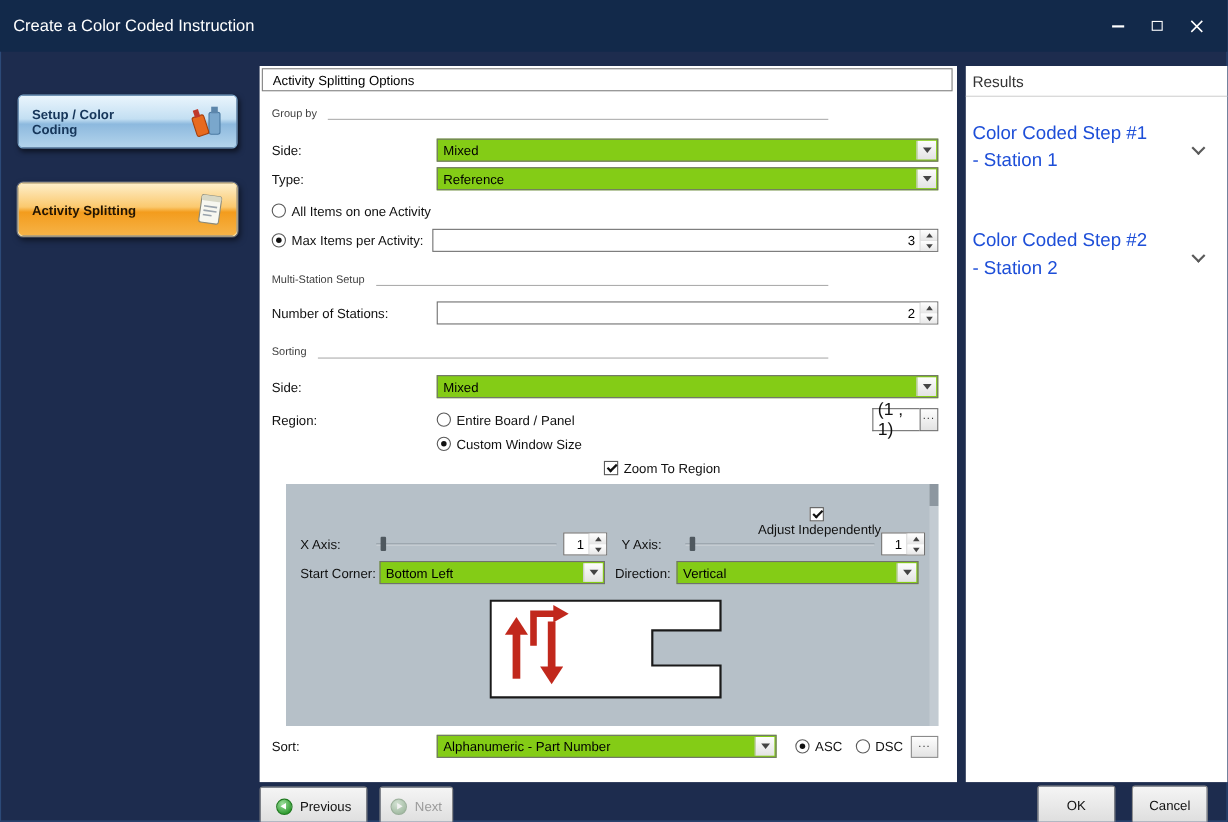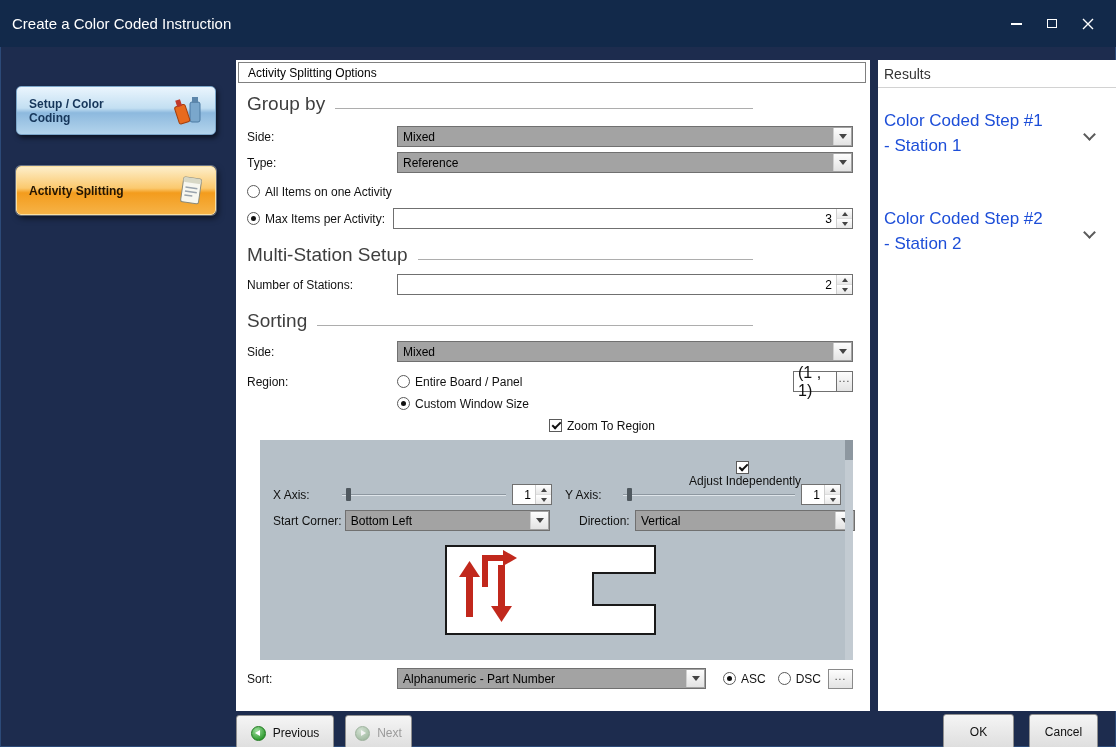--- a/index.html
+++ b/index.html
@@ -24,28 +24,28 @@
   .side-btn.blue { top:86px; background:linear-gradient(180deg,#eaf5fd 0%,#c3dff2 45%,#8db9de 55%,#b3d4ec 100%); border:1px solid #7ca6c9;gap:32px; }
   .side-btn.blue .side-label { color:#16365a; }
   .side-btn.orange { top:166px; background:linear-gradient(180deg,#fdeec9 0%,#fbc96e 45%,#f39c1d 55%,#f6b347 100%); border:1px solid #fbe0a0; box-shadow:0 0 0 1px rgba(255,255,255,0.35), 2px 3px 6px rgba(0,0,0,0.6); }
   .side-btn.orange .side-label { color:#221503; }
   
   .main-panel { position:absolute; left:236px; top:60px; width:634px; height:651px; background:#ffffff; }
   .results-panel { position:absolute; left:878px; top:60px; width:238px; height:651px; background:#ffffff; }
   .options-header { position:absolute; left:2px; top:2px; width:628px; height:21px; border:1px solid #808080; display:flex; align-items:center; padding-left:9px; font-size:12px; color:#000; background:#fff; }
   
   .section-head { position:absolute; display:flex; height:18px; align-items:flex-end; }
-  .section-title { font-size:19px; color:#3f3f3f; white-space:nowrap; line-height:18px;text-align:right; }
+  .section-title { font-size:10px; color:#3f3f3f; white-space:nowrap; line-height:18px;text-align:right; }
   .section-line { flex:1; height:1px; background:#adadad; margin-left:10px; margin-bottom:4px; }
   
   .row { position:absolute; display:flex; align-items:center; height:21px; }
   .flabel { font-size:12px; color:#111; white-space:nowrap; }
   .flabel.w150 { width:150px; flex:none; }
   
-  .dropdown { position:relative; height:21px; background:#a3a3a3; border:1px solid #707070; display:flex; align-items:center; padding:0 22px 0 5px; font-size:12px; color:#000; flex:1; cursor:default; }
+  .dropdown { position:relative; height:21px; background:#84cc16; border:1px solid #707070; display:flex; align-items:center; padding:0 22px 0 5px; font-size:12px; color:#000; flex:1; cursor:default; }
   .dd-value { white-space:nowrap; overflow:hidden; }
   .dd-btn { position:absolute; right:1px; top:1px; bottom:1px; width:18px; background:linear-gradient(#fdfdfd,#e3e3e3); border-left:1px solid #cfcfcf; display:flex; align-items:center; justify-content:center; }
   .dd-arrow { width:0; height:0; border-left:4px solid transparent; border-right:4px solid transparent; border-top:5px solid #444; }
   
   .spinbox { position:relative; height:21px; background:#fff; border:1px solid #707070; display:flex; align-items:center; font-size:12px; color:#000; flex:1; }
   .spin-value { flex:1; text-align:right; padding-right:4px; }
   .spin-btns { width:16px; height:100%; display:flex; flex-direction:column; border-left:1px solid #cfcfcf; flex:none; }
   .spin-up,.spin-down { flex:1; display:flex; align-items:center; justify-content:center; background:linear-gradient(#fff,#e8e8e8); cursor:default; }
   .spin-up { border-bottom:1px solid #dcdcdc; }
   .tri-up { width:0; height:0; border-left:3px solid transparent; border-right:3px solid transparent; border-bottom:4px solid #444; }
@@ -287,21 +287,21 @@
     <div class="gp-row" style="left:13px; top:70px; width:277px;">
       <span class="gp-label wx">Start Corner:</span>
       <div class="dropdown">
         <span class="dd-value">Bottom Left</span>
         <span class="dd-btn">
             <i class="dd-arrow"></i>
           </span>
       </div>
     </div>
 
-    <div class="gp-row" style="left:319px; top:70px; width:276px;">
+    <div class="gp-row" style="left:299px; top:70px; width:276px;">
       <span class="gp-label wy">Direction:</span>
       <div class="dropdown">
         <span class="dd-value">Vertical</span>
         <span class="dd-btn">
             <i class="dd-arrow"></i>
           </span>
       </div>
     </div>
 
     <svg class="diagram-box" viewBox="0 0 212 91">

